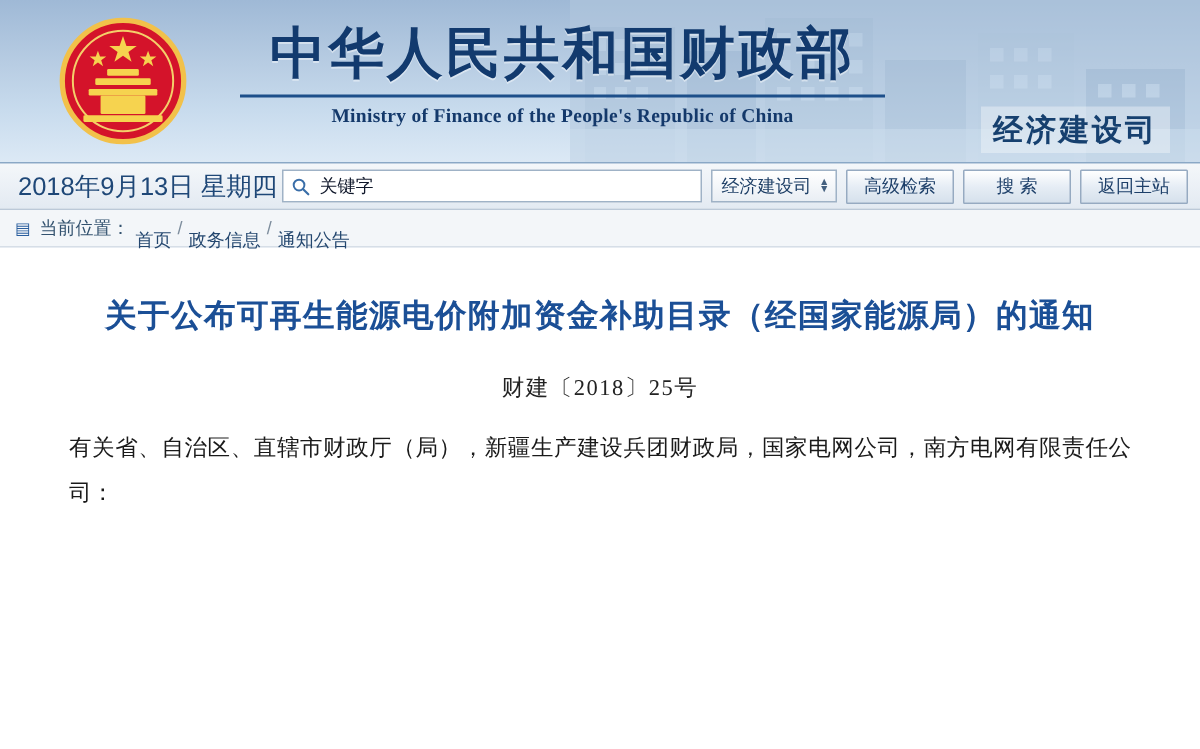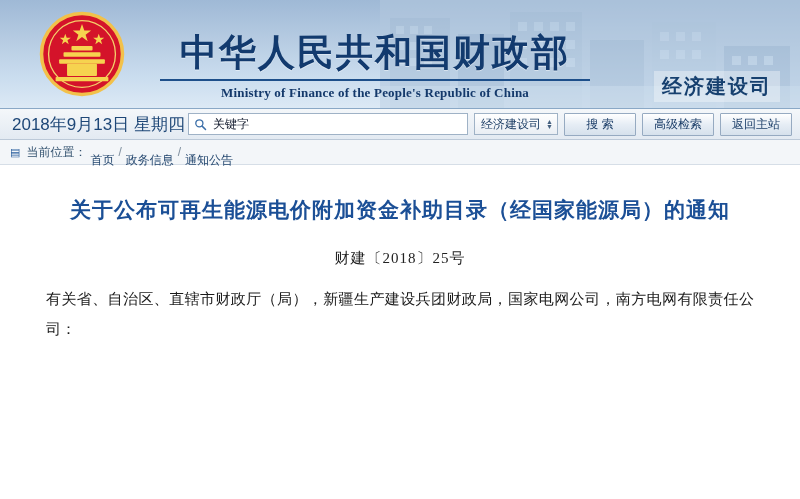--- a/index.html
+++ b/index.html
@@ -38,21 +38,20 @@
     top: 10px;
     width: 88px;
     height: 88px;
   }
   .title-block {
     position: absolute;
     left: 140px;
     top: 14px;
     width: 470px;
     text-align: center;
-    margin-top: 16px;
   }
   .title-cn {
     font-family: "Liberation Serif", serif;
     font-size: 37px;
     font-weight: bold;
     color: #123a6e;
     letter-spacing: 2px;
     line-height: 46px;
     text-shadow: 0 1px 0 rgba(255,255,255,0.45);
   }
@@ -304,22 +303,22 @@
   </div>
 
   <div class="select-box">
     <span>经济建设司</span>
     <span class="spin-arrows">
       <span>▲</span>
         <span>▼</span>
     </span>
   </div>
 
+  <div class="btn">高级检索</div>
   <div class="btn">搜 索</div>
-  <div class="btn">高级检索</div>
   <div class="btn">返回主站</div>
 </div>
 
 <div class="breadcrumb">
   <span class="bc-icon">▤</span>
   <span>当前位置：</span>
   <span class="bc-link">首页</span>
   <span class="bc-sep">/</span>
   <span class="bc-link">政务信息</span>
   <span class="bc-sep">/</span>

